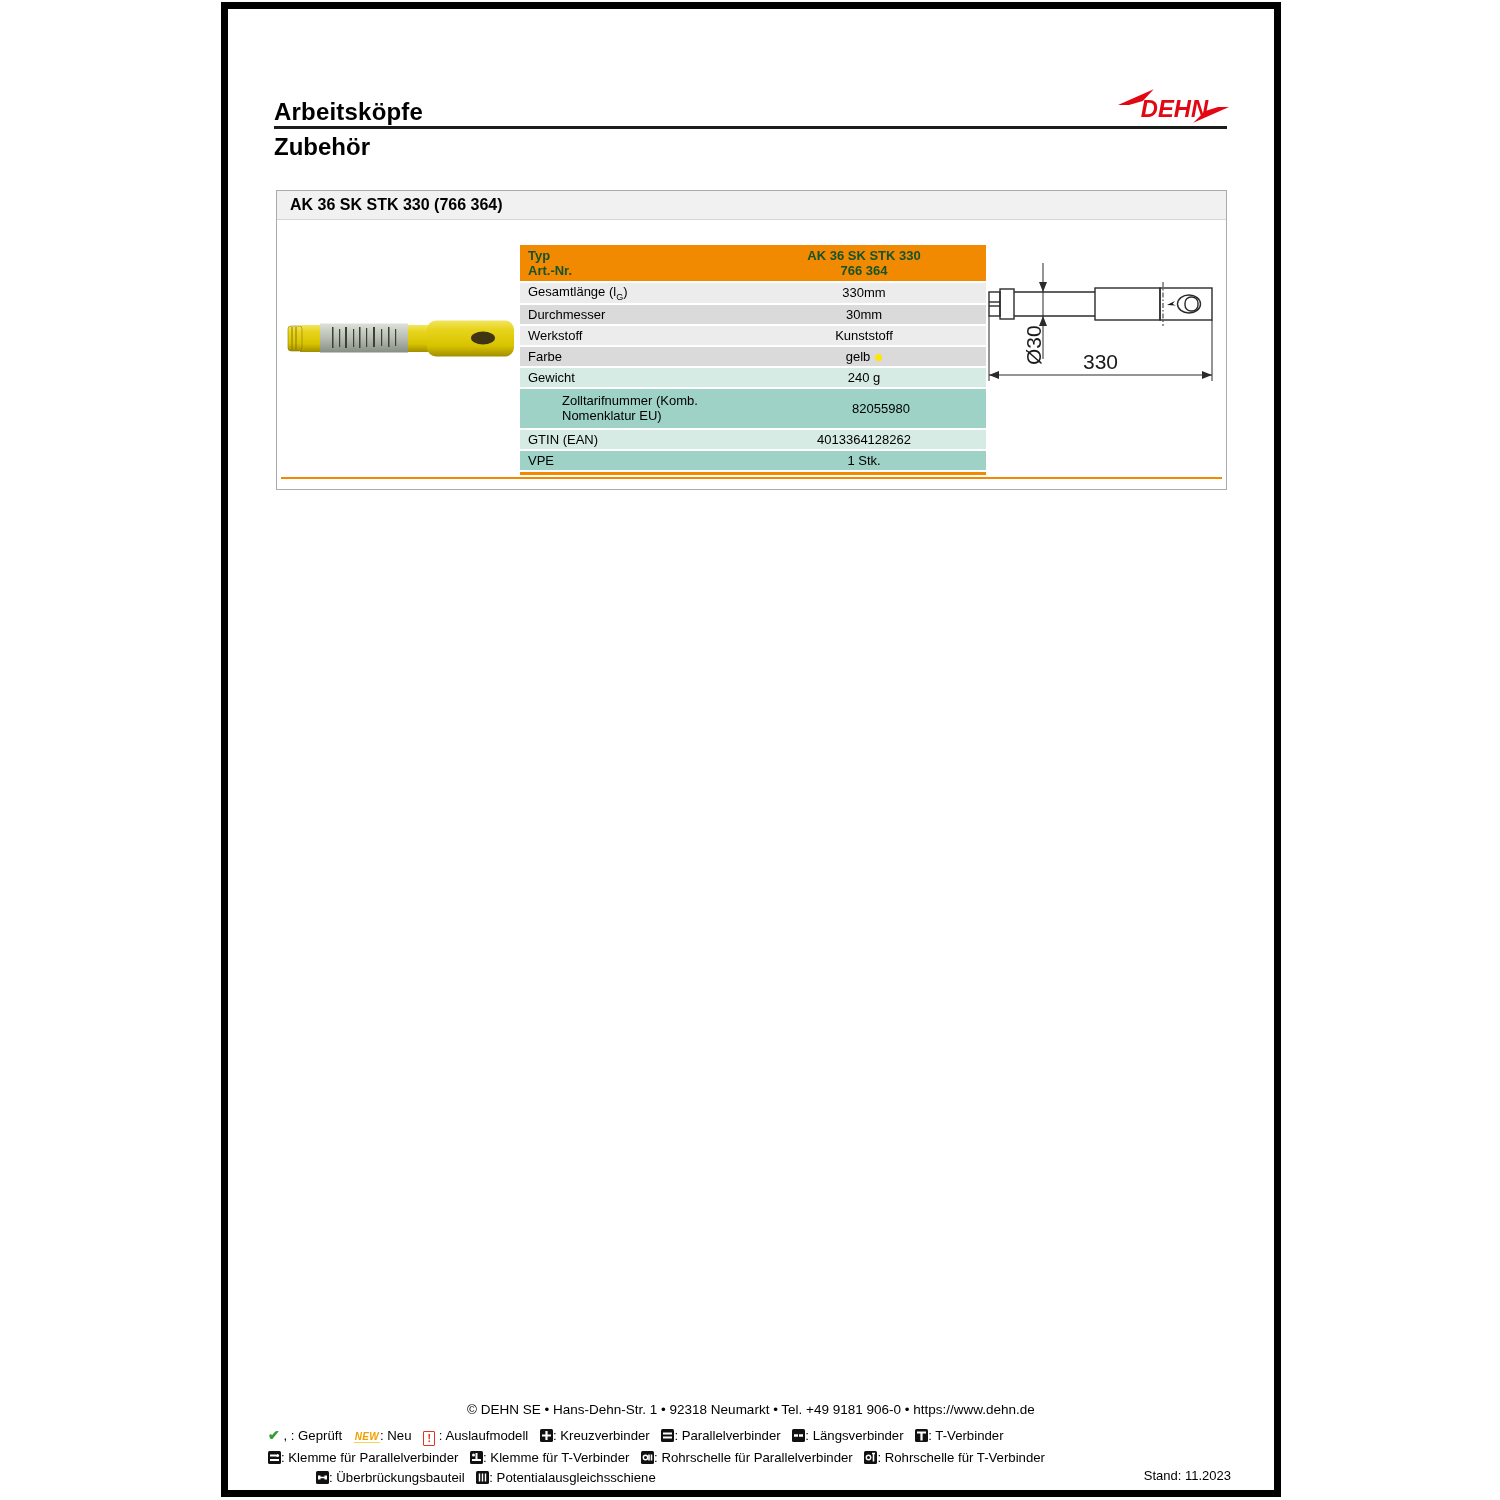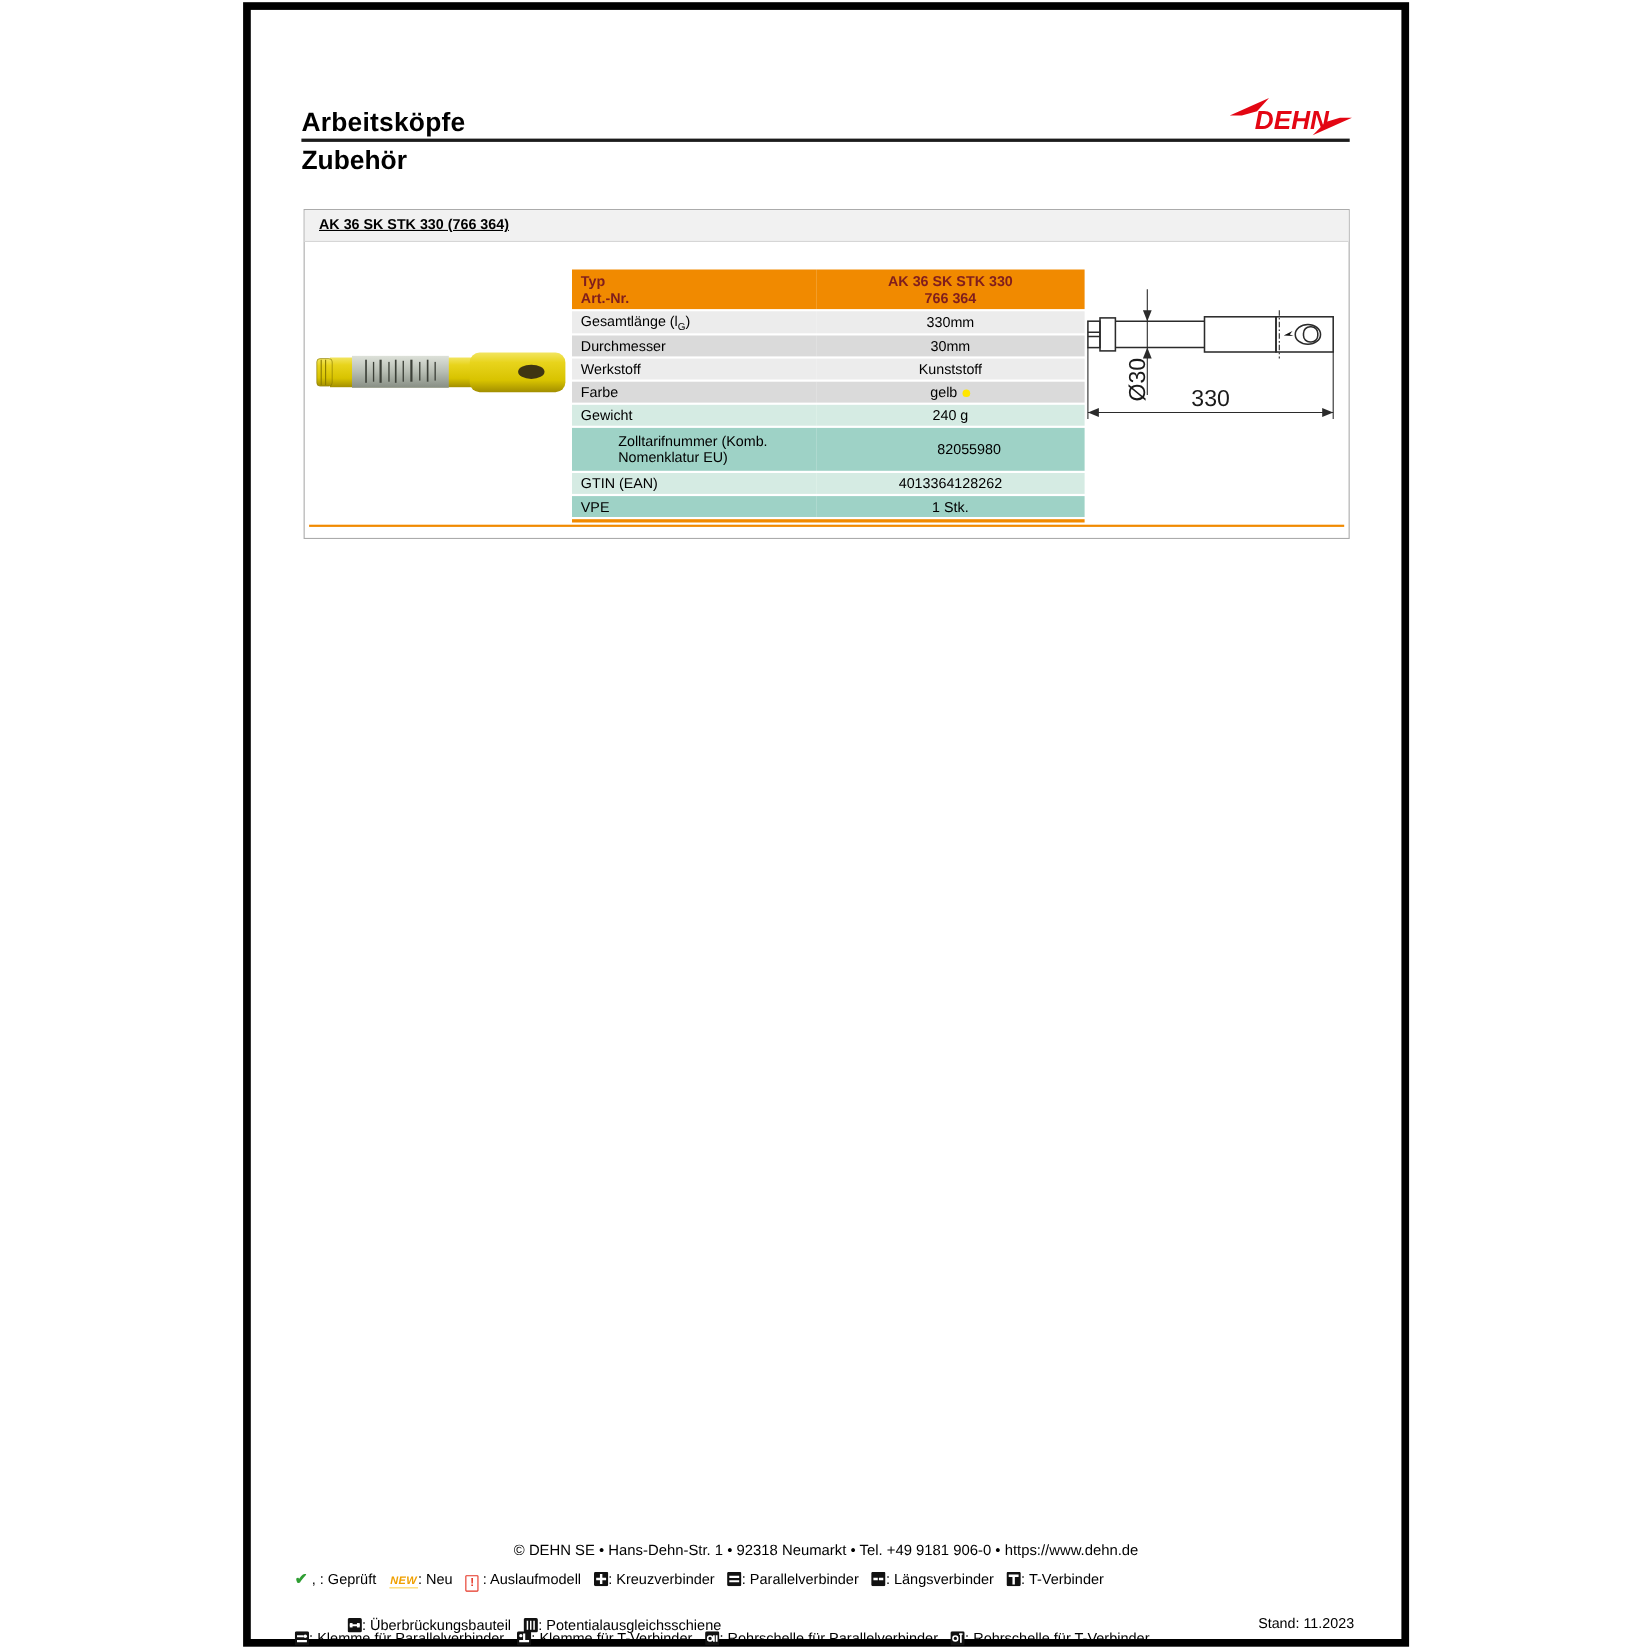--- a/index.html
+++ b/index.html
@@ -20,46 +20,46 @@
   .logo    { position:absolute; left:889px; top:74px; width:114px; height:44px; }
 
   
   .pbox {
     position:absolute; left:48px; top:181px; width:951px; height:300px;
     border:1px solid #ababab; box-sizing:border-box; background:#fff;
   }
   .pbox-titlebar {
     height:29px; background:#f1f1f1; border-bottom:1px solid #d6d6d6;
     padding:5px 13px 0 13px; box-sizing:border-box;
-    font-size:13px; font-weight:bold;text-decoration:underline;
+    font-size:16px; font-weight:bold;
   }
   .photo { position:absolute; left:10px; top:124px; width:228px; height:48px; }
   .tablewrap { position:absolute; left:243px; top:52px; width:466px; }
   table.spec { width:466px; border-collapse:separate; border-spacing:0 2px; font-size:13px; }
   table.spec th, table.spec td { padding:1px 8px; vertical-align:middle; }
   table.spec .lab { text-align:left; width:172px; }
   table.spec .val { text-align:center; }
-  tr.hd th { background:#F18A00; color:#7f1d1d; font-weight:bold; line-height:15px; padding-top:3px; padding-bottom:3px; }
+  tr.hd th { background:#F18A00; color:#14532d; font-weight:bold; line-height:15px; padding-top:3px; padding-bottom:3px; }
   tr.g1 td { background:#ECECEC; height:17px; }
   tr.g2 td { background:#DADADA; height:17px; }
   tr.t1 td { background:#D5EBE3; height:17px; }
   tr.t2 td { background:#9ED2C6; height:17px; }
   tr.tall td { height:37px;padding-left:42px; }
   td.vbot { vertical-align:bottom; padding-bottom:3px; }
   sub { font-size:9px; }
   .ydot { display:inline-block; width:7px; height:7px; border-radius:50%; background:#FFE600; margin-left:5px; }
   .tbl-orange { width:466px; height:3px; background:#F18A00; }
   .drawing { position:absolute; left:700px; top:68px; width:250px; height:135px; }
   .box-accent { position:absolute; left:4px; right:4px; top:286px; height:2px; background:#F18A00; }
 
   
   .f-address { position:absolute; left:0; top:1393px; width:100%; text-align:center; font-size:13.5px; }
   .f-stand   { position:absolute; right:43px; top:1419px; font-size:13px;margin-top:40px; }
   .leg { position:absolute; left:40px; font-size:13.2px; white-space:nowrap; }
-  .legA { top:1418px; } .legB { top:1441px;margin-top:32px; } .legC { top:1461px;margin-left:48px; }
+  .legA { top:1418px; } .legB { top:1441px; } .legC { top:1461px;margin-left:48px; }
   .leg .it { margin-right:8px; }
   .chk { color:#2F9E33; font-weight:bold; font-size:14px; }
   .newb { color:#F0A000; font-weight:bold; font-style:italic; font-size:10px; letter-spacing:.3px;
           border-bottom:1px solid #ffd34d; padding:0 1px; }
   .warn { display:inline-block; width:10px; height:13px; line-height:13px; text-align:center;
           border:1.5px solid #E53323; color:#E53323; font-weight:bold; font-size:10.5px;
           vertical-align:-2px; border-radius:1px; }
   svg.bic { width:13px; height:13px; vertical-align:-2px; }
 </style>
 </head>

